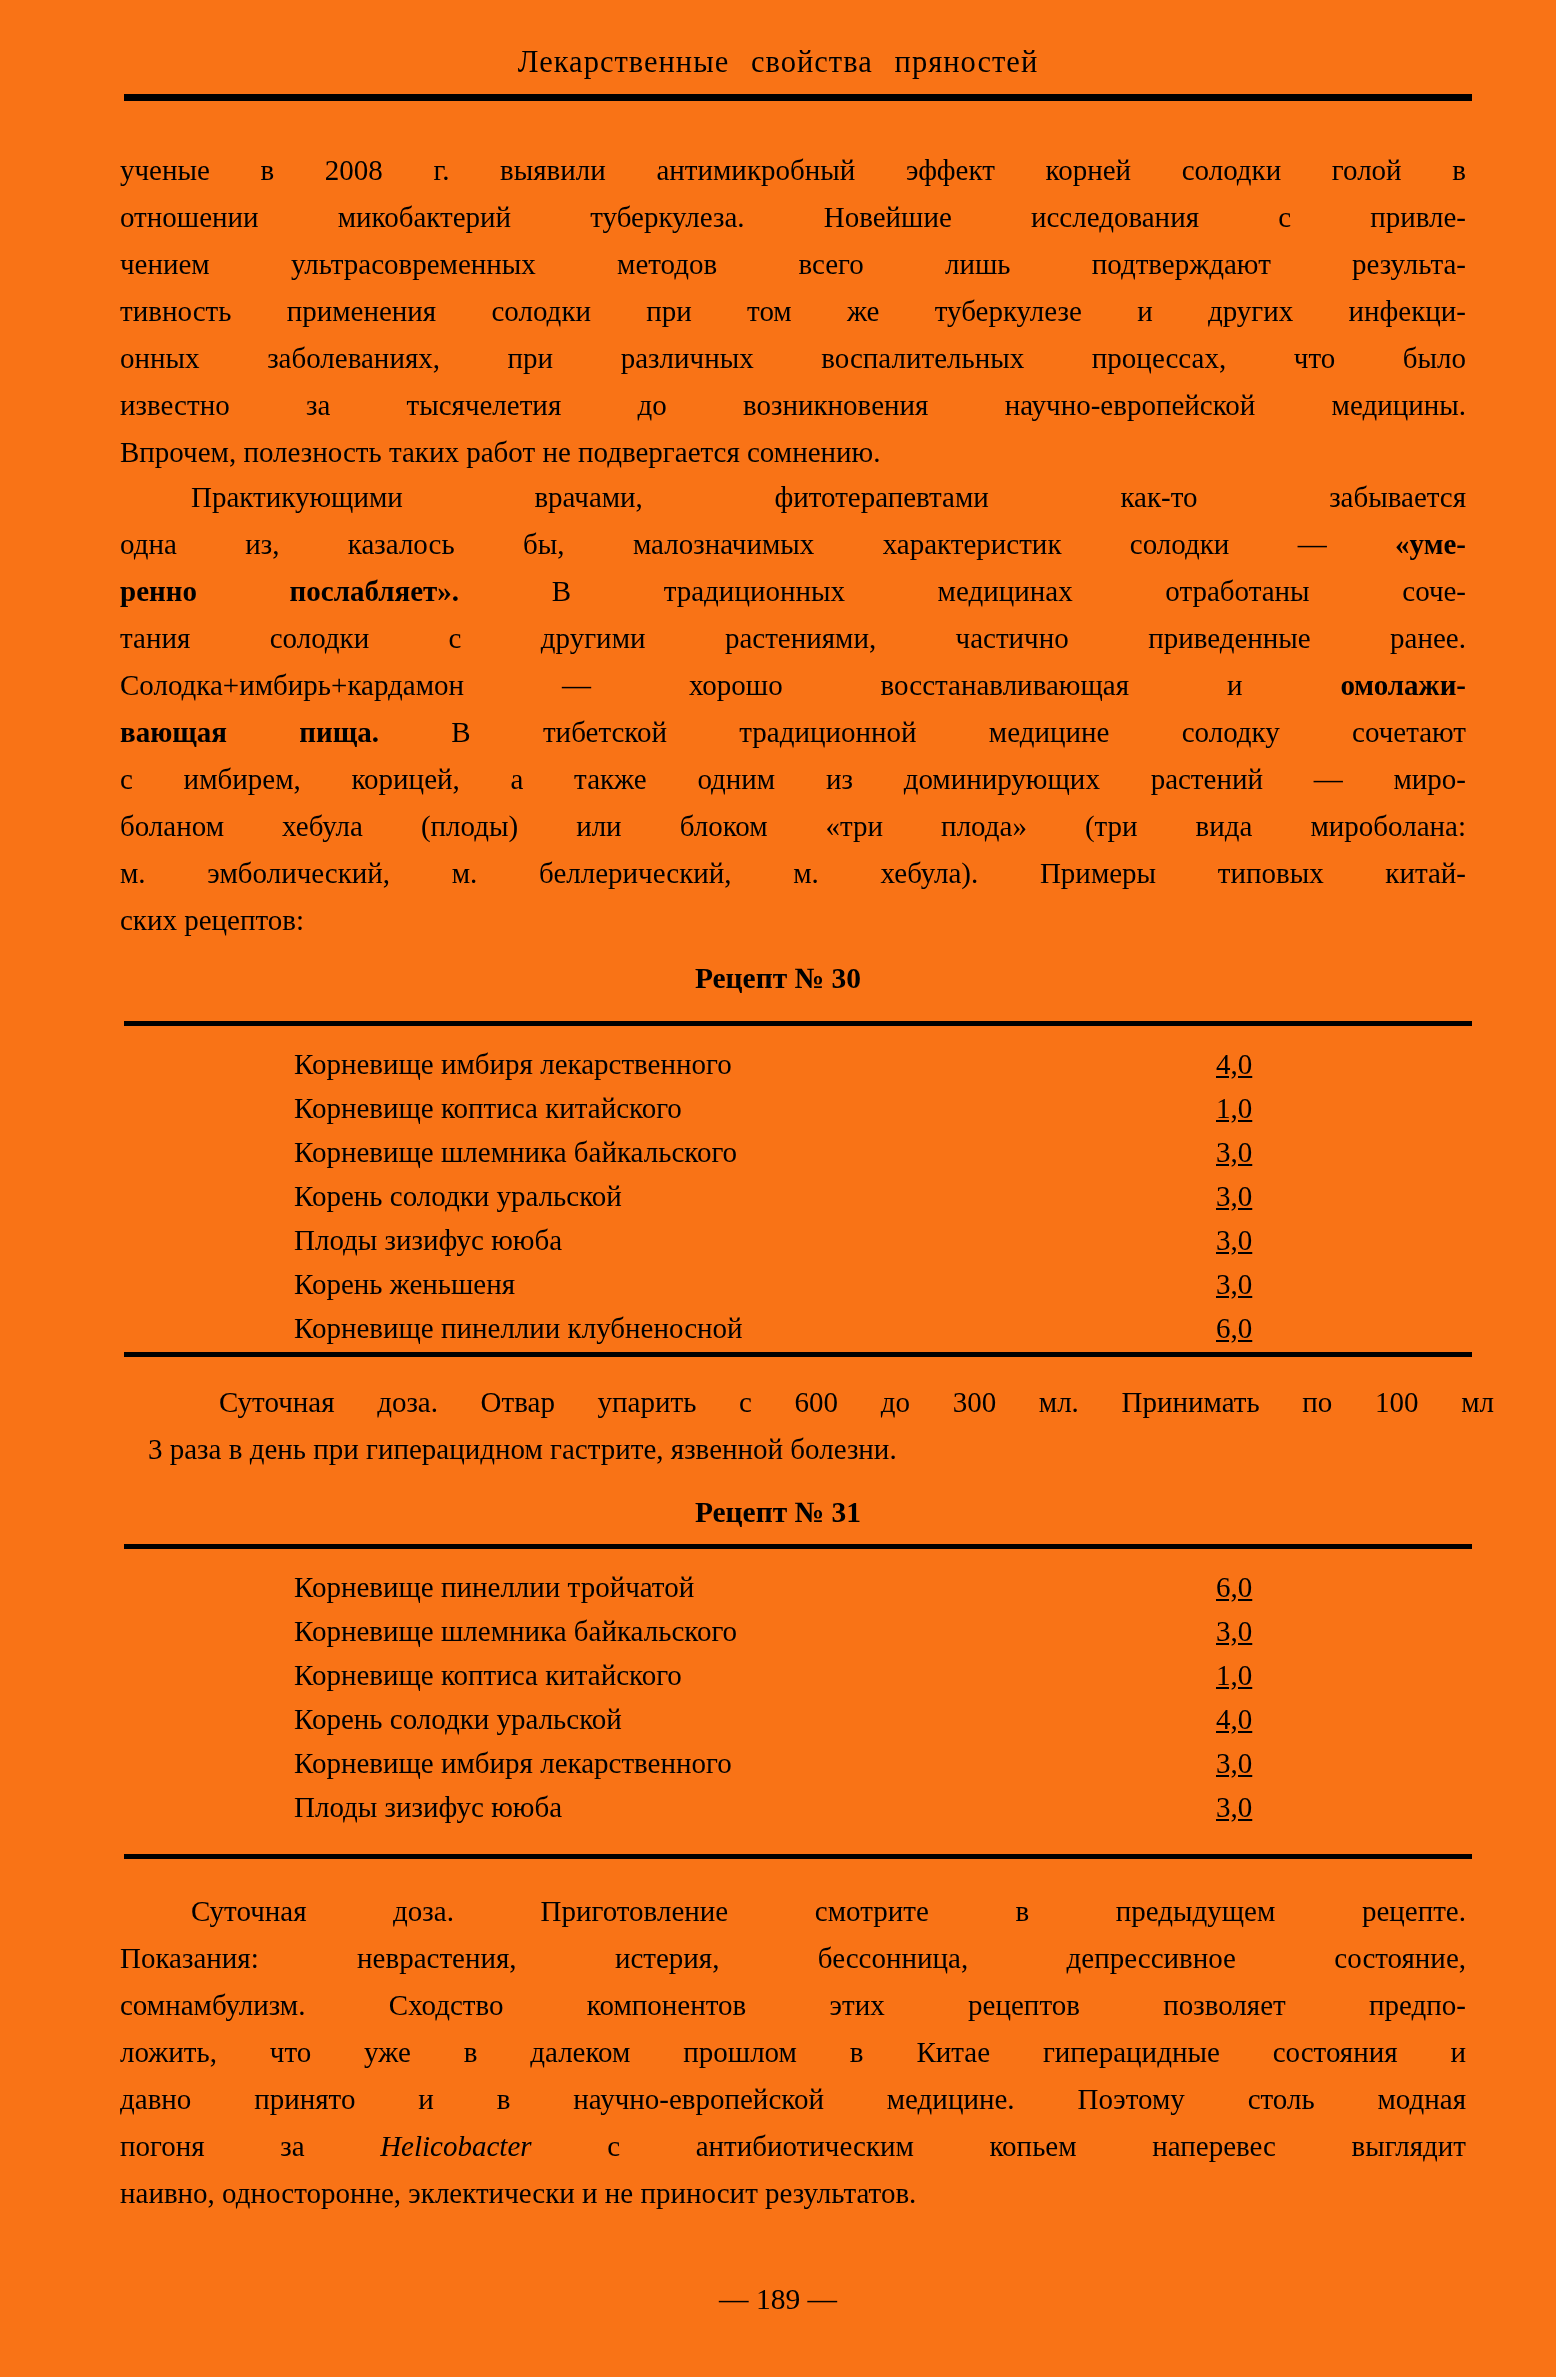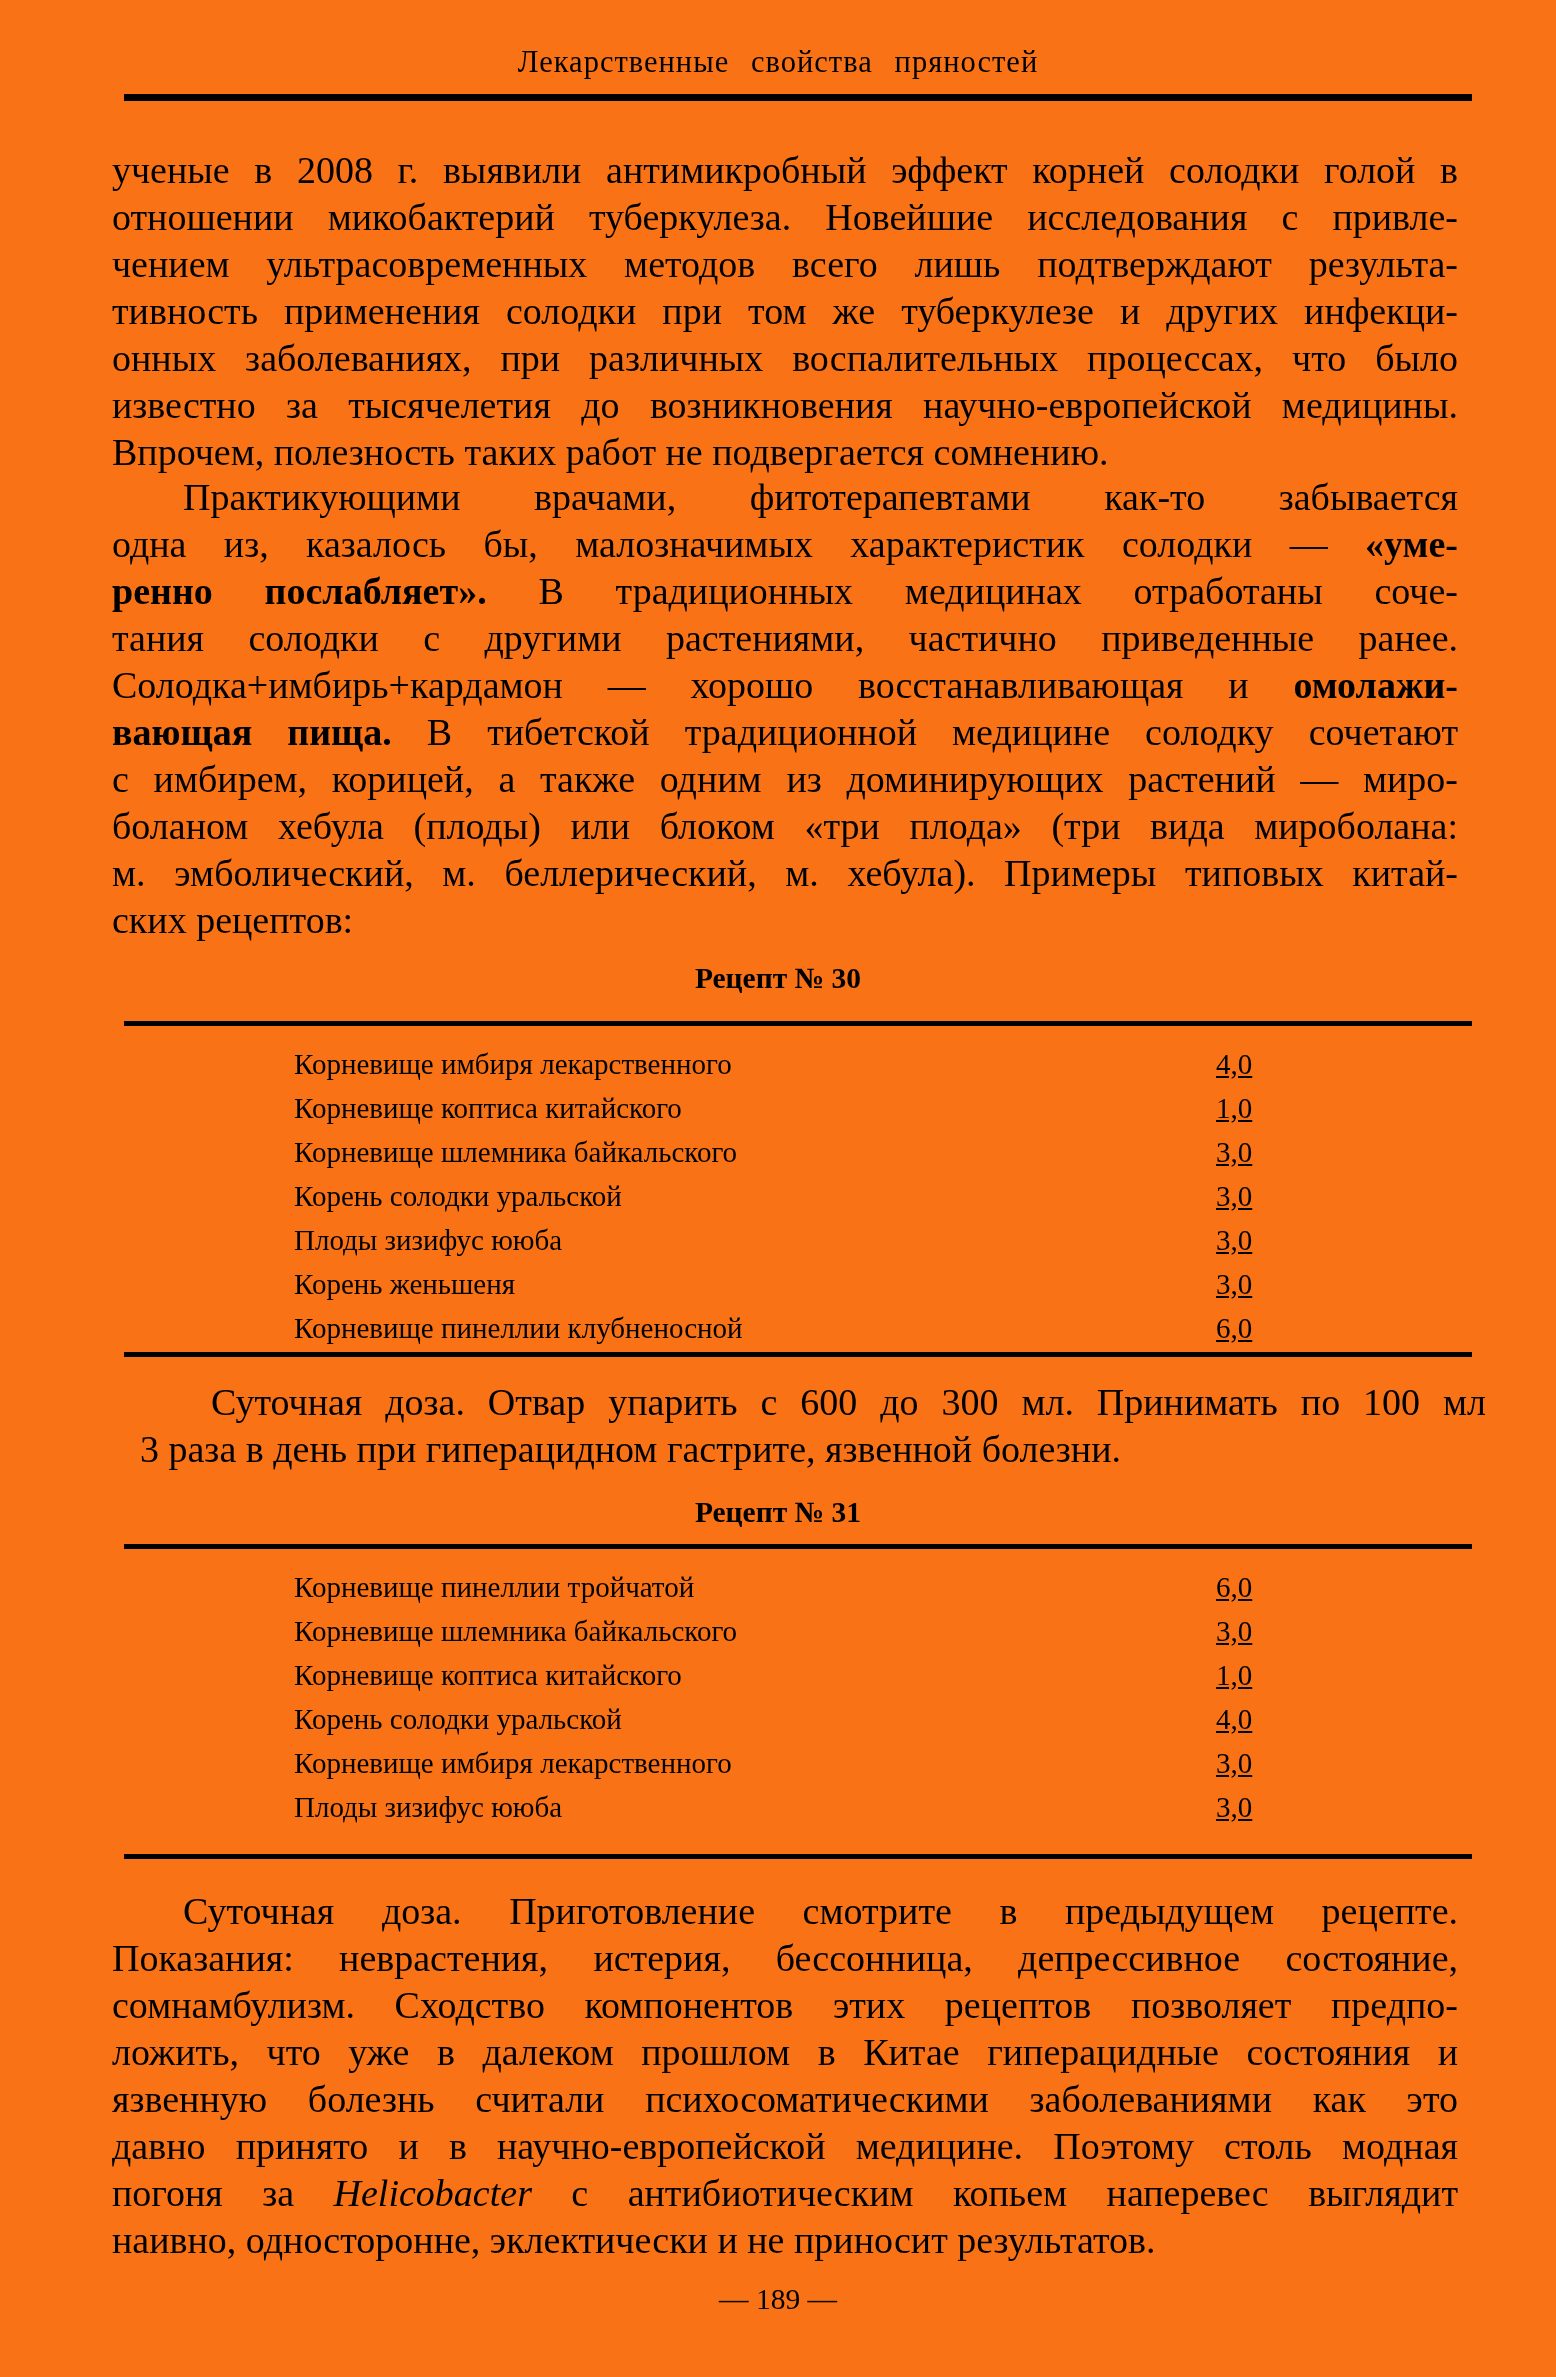--- a/index.html
+++ b/index.html
@@ -17,22 +17,22 @@
     font-size:30.5px;line-height:36px;
     letter-spacing:1px;word-spacing:13.2px;
   }
   .hrule{position:absolute;left:124px;width:1348px;background:#000;}
   #rule-header{top:94px;height:6.6px;}
   #rule-30-top{top:1021px;height:5.1px;}
   #rule-30-bot{top:1352px;height:5.1px;}
   #rule-31-top{top:1544px;height:5.1px;}
   #rule-31-bot{top:1854px;height:5.1px;}
   .block{
-    position:absolute;left:112px;width:1346px;
-    font-size:38px;line-height:47px;
+    position:absolute;left:120px;width:1346px;
+    font-size:29px;line-height:47px;
   }
   #p1{top:147px;}
   #p2{top:474px;}
   #dose30{top:1379px;margin-left:28px;}
   #p3{top:1888px;}
   .line{text-align:justify;text-align-last:justify;}
   .line.left{text-align:center;text-align-last:left;}
   .indent{text-indent:71px;}
   .h-recipe{
     position:absolute;left:0;width:100%;
@@ -116,21 +116,20 @@
     <div class="trow"><span class="tname">Плоды зизифус ююба</span><span class="tval">3,0</span></div>
   </div>
 
   <div class="hrule" id="rule-31-bot"></div>
 
   <div class="block" id="p3">
     <div class="line indent">Суточная доза. Приготовление смотрите в предыдущем рецепте.</div>
     <div class="line">Показания: неврастения, истерия, бессонница, депрессивное состояние,</div>
     <div class="line">сомнамбулизм. Сходство компонентов этих рецептов позволяет предпо-</div>
     <div class="line">ложить, что уже в далеком прошлом в Китае гиперацидные состояния и</div>
-    <div class="line">язвенную болезнь считали психосоматическими заболеваниями как это</div>
     <div class="line">давно принято и в научно-европейской медицине. Поэтому столь модная</div>
     <div class="line"><span>погоня за </span><i>Helicobacter</i><span> с антибиотическим копьем наперевес выглядит</span></div>
     <div class="line left">наивно, односторонне, эклектически и не приносит результатов.</div>
   </div>
 
   <div class="footer">— 189 —</div>
 
 </div>
 
 

